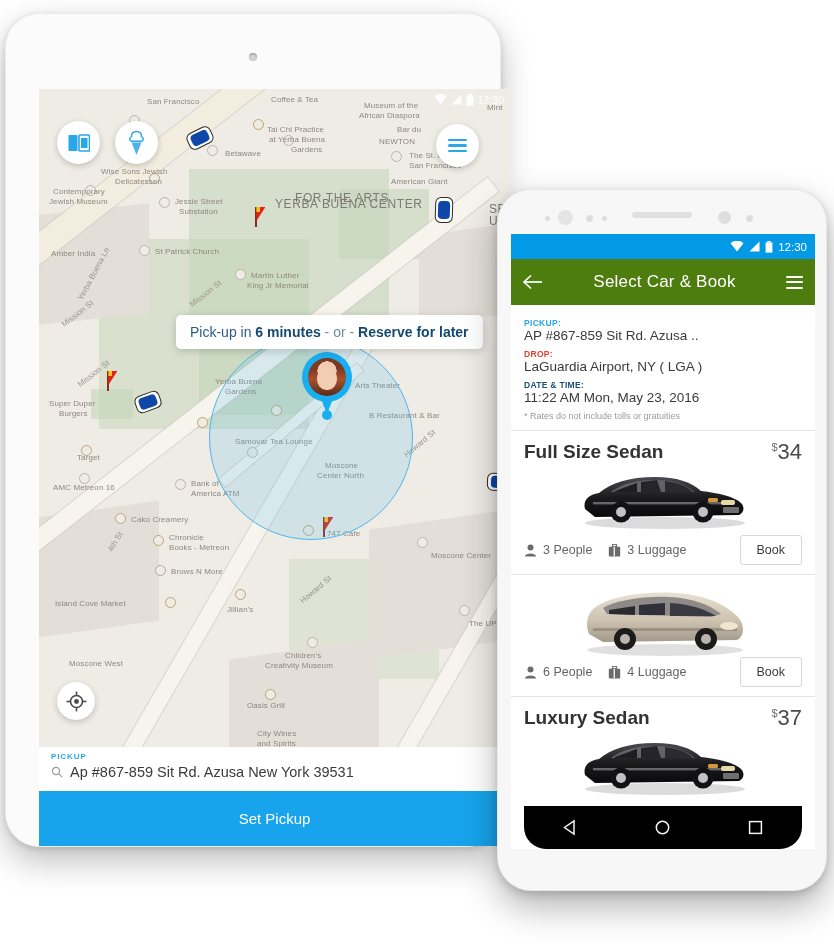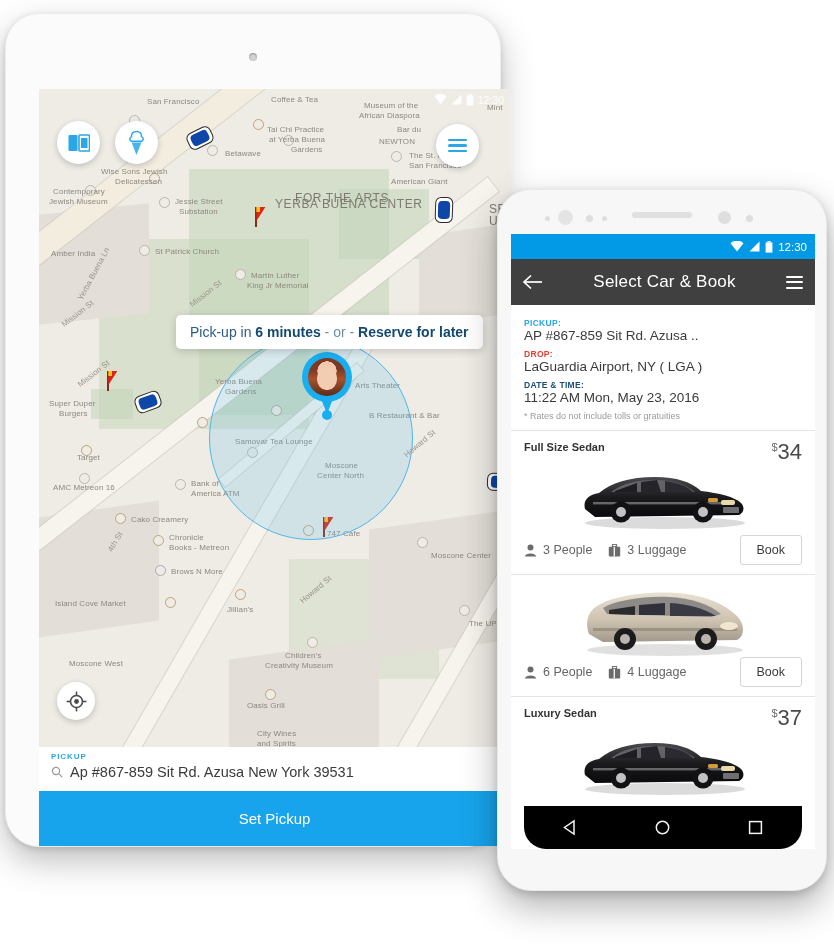--- a/index.html
+++ b/index.html
@@ -185,21 +185,21 @@
     width: 304px; height: 615px; background: #fff; overflow: hidden;
   }
   #phone-statusbar {
     height: 25px; background: #029ae6; position: relative;
   }
   #phone-statusbar .icons {
     position: absolute; right: 8px; top: 0; height: 25px;
     display: flex; align-items: center; gap: 5px; color: #fff; font-size: 11.5px;
   }
   #phone-appbar {
-    height: 46px; background: #404040; display: flex; align-items: center;
+    height: 46px; background: #4d7c0f; display: flex; align-items: center;
     padding: 0 12px; color: #fff;
   }
   #phone-appbar .title {
     flex: 1; text-align: center; font-size: 17px; letter-spacing: .2px;
   }
   .appbar-burger { width: 17px; }
   .appbar-burger i { display:block; height:2px; background:#fff; margin:3.5px 0; border-radius:1px; }
 
   #trip-info { padding: 13px 13px 9px 13px; }
   .trip-row { display: flex; align-items: baseline; margin-bottom: 6px; flex-direction: column; }
@@ -207,21 +207,21 @@
     font-size: 8.5px; font-weight: bold; letter-spacing: .3px; width: 74px; flex: none;
   }
   .trip-row .k.pickup { color: #29a7e8; }
   .trip-row .k.drop { color: #e23c2e; }
   .trip-row .k.dt { color: #1b4f77; }
   .trip-row .v { font-size: 13.5px; color: #3b3b3b; }
   #rates-note { font-size: 9px; color: #9b9b9b; margin-top: 4px; }
 
   .car-row { border-top: 1px solid #e4e4e4; padding: 10px 13px 9px 13px; position: relative; }
   .car-head { display: flex; align-items: flex-start; justify-content: space-between; }
-  .car-name { font-size: 11px; font-weight: bold; color: #333; }
+  .car-name { font-size: 19px; font-weight: bold; color: #333; }
   .car-price { font-size: 22px; color: #4a4a4a; line-height: 1; }
   .car-price .cur { font-size: 11px; vertical-align: super; color: #6d6d6d; }
   .car-img-wrap { height: 72px; display: flex; align-items: center; justify-content: center; }
   .car-meta { display: flex; align-items: center; gap: 16px; }
   .car-meta .m { display: flex; align-items: center; gap: 6px; font-size: 12.5px; color: #656565; }
   .book-btn {
     margin-left: auto; border: 1px solid #d6d6d6; background: #fff;
     border-radius: 3px; padding: 7px 16px; font-size: 12.5px; color: #3b3b3b;
   }
   #phone-nav {

